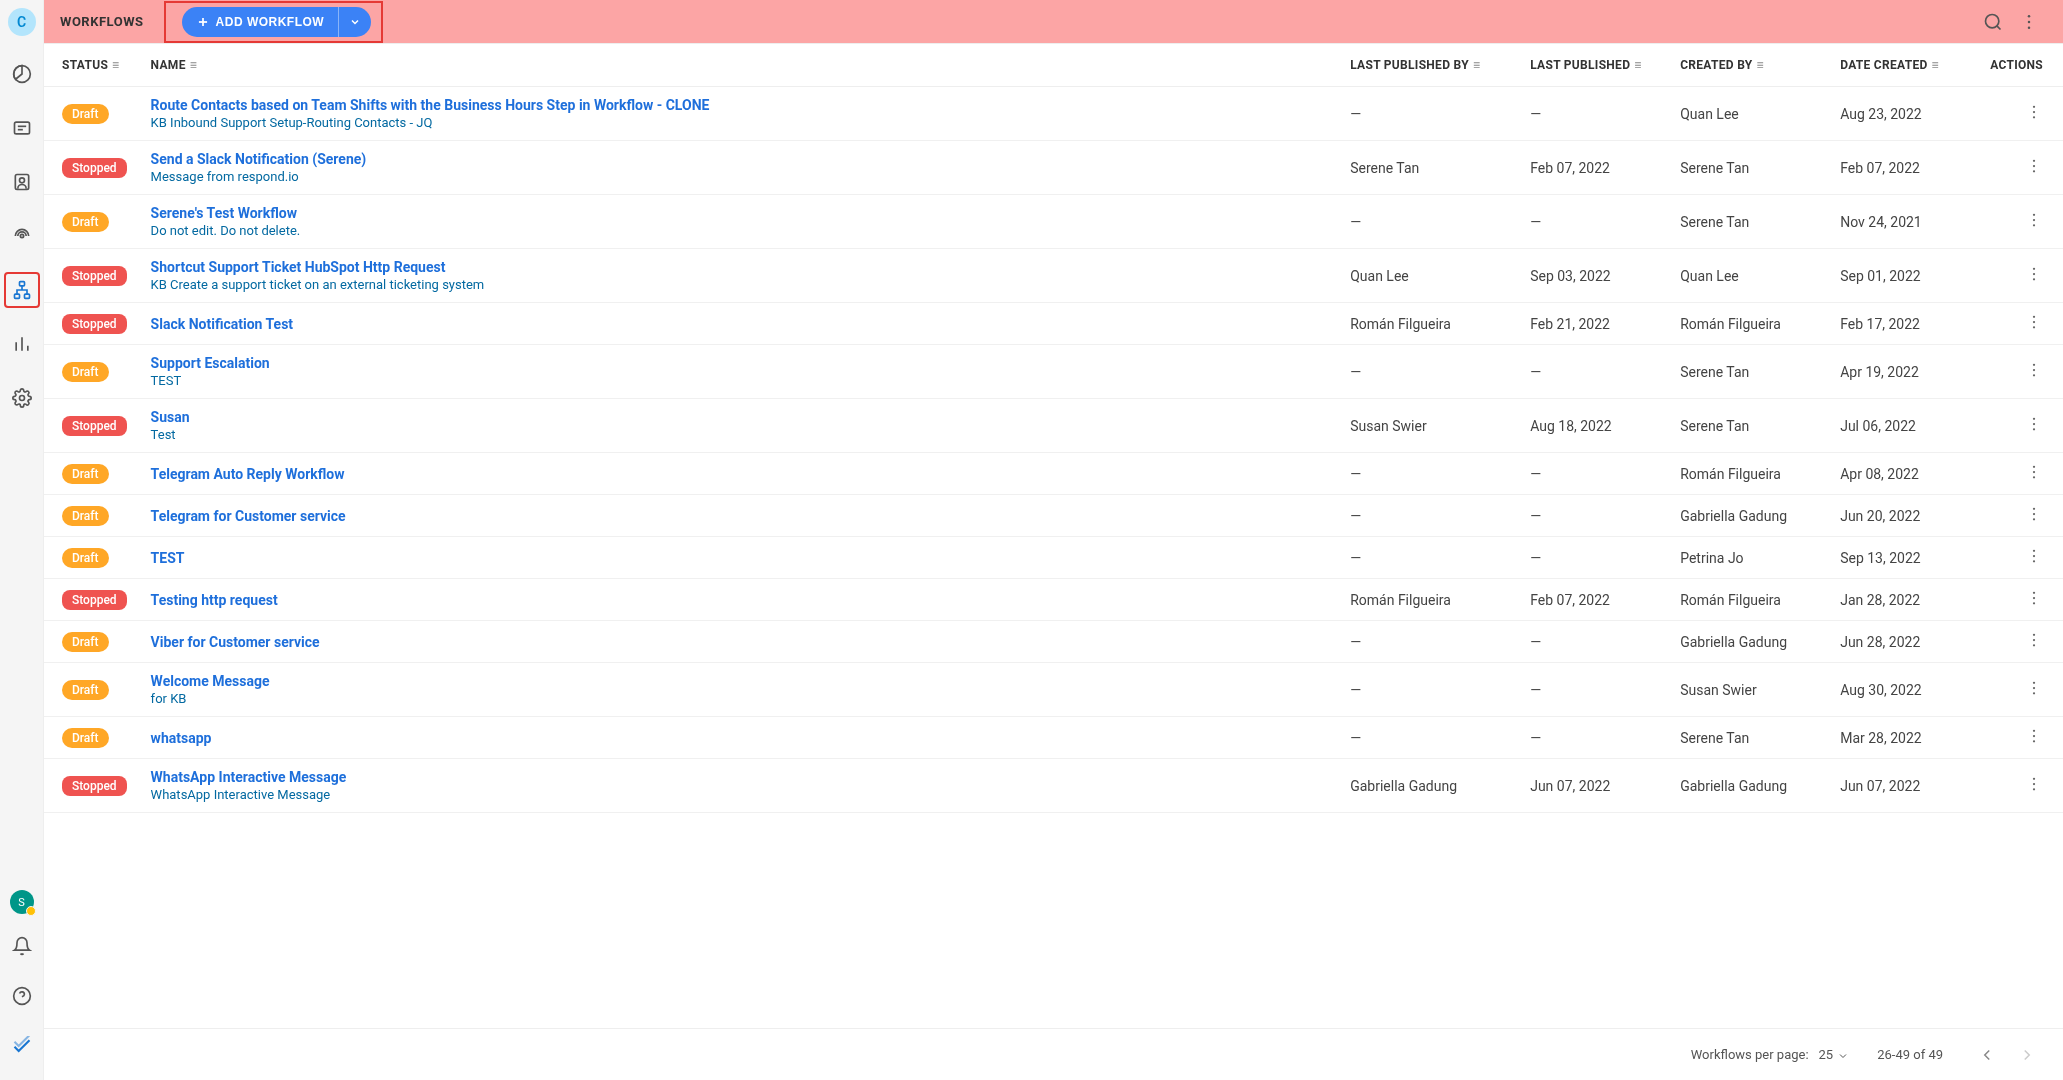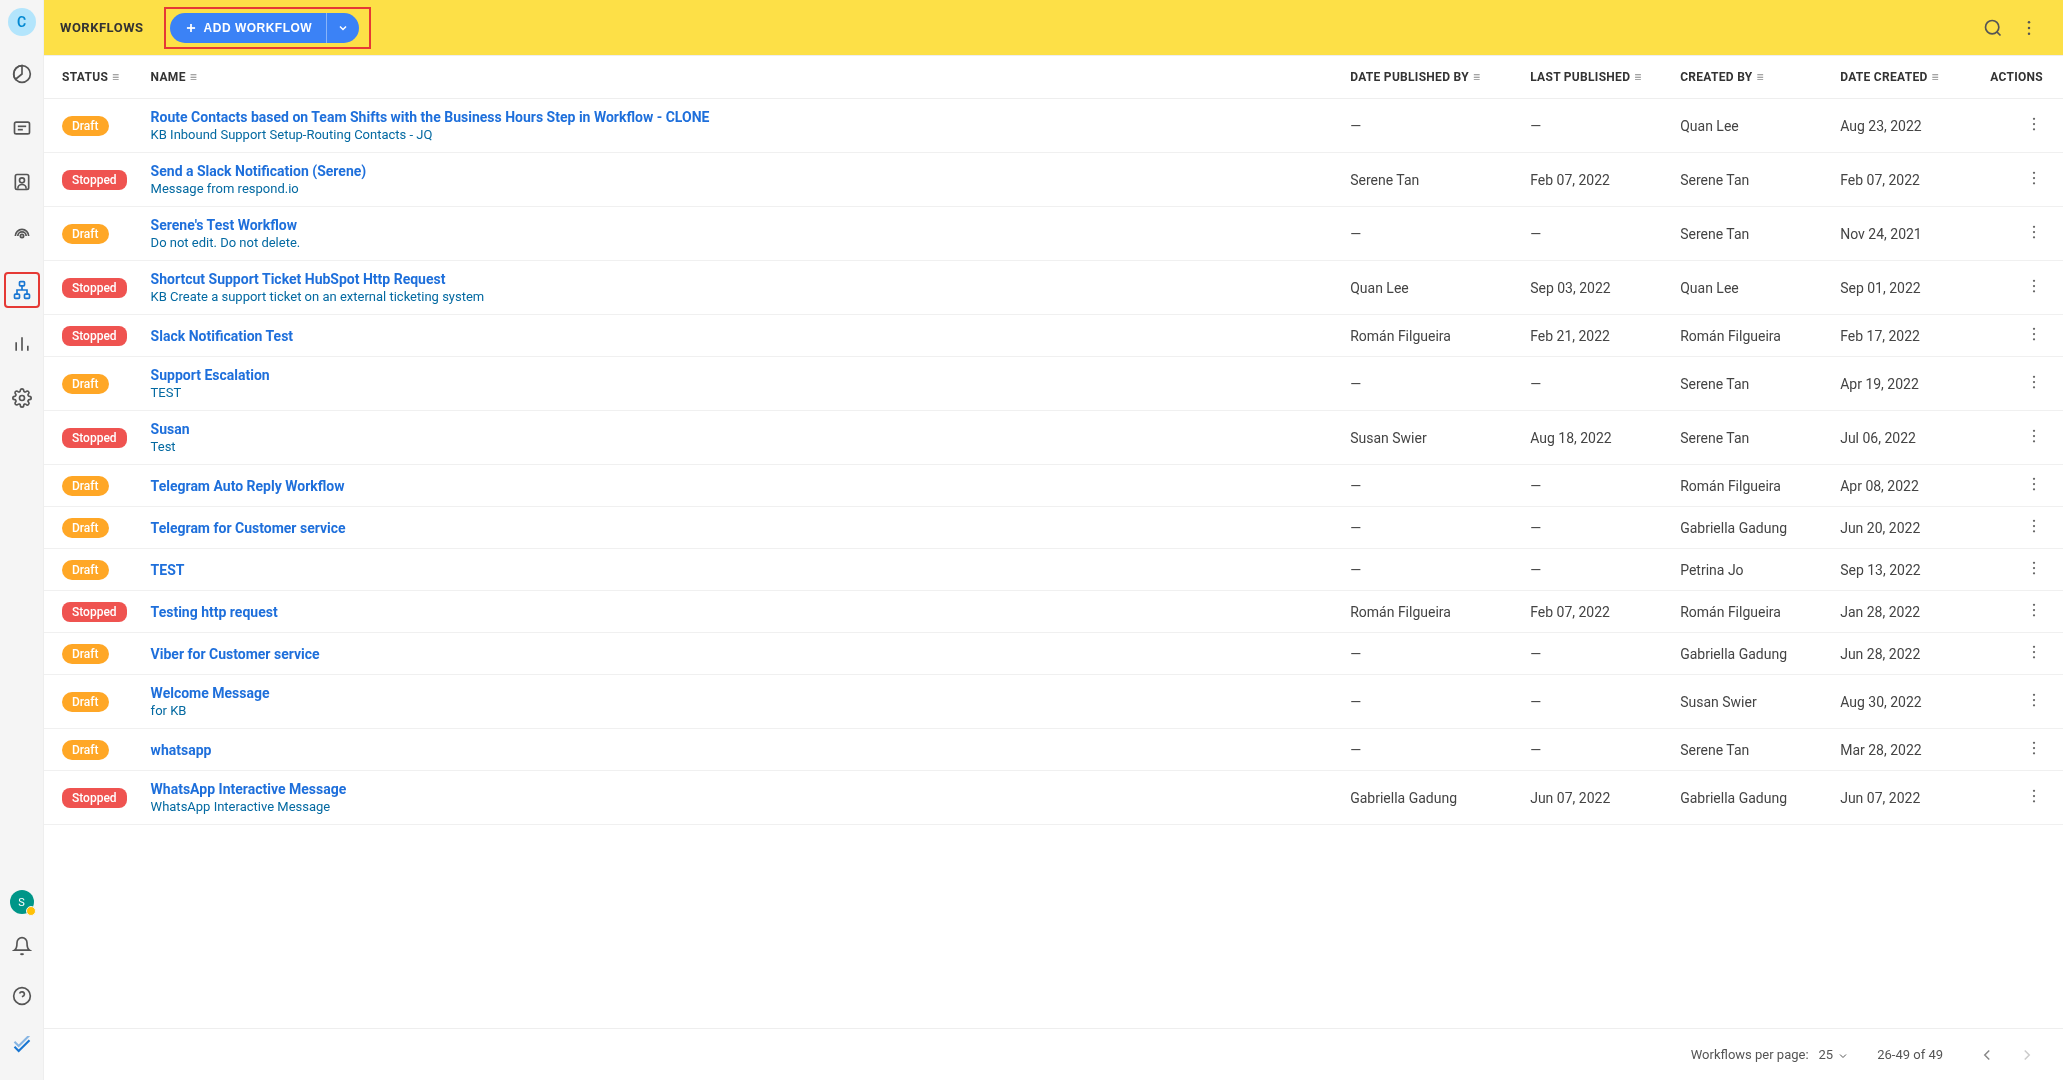--- a/index.html
+++ b/index.html
@@ -13,23 +13,23 @@
 .sidebar .nav-item { width: 36px; height: 36px; display: flex; align-items: center; justify-content: center; color: #555; cursor: pointer; border-radius: 4px; }
 .sidebar .nav-item.active { border: 2px solid #e53935; color: #1976d2; }
 .sidebar .bottom-items { margin-top: auto; display: flex; flex-direction: column; gap: 14px; align-items: center; padding-bottom: 16px; }
 .sidebar .presence-avatar { width: 24px; height: 24px; border-radius: 50%; background: #009688; color: #fff; font-size: 11px; display: flex; align-items: center; justify-content: center; position: relative; }
 .sidebar .presence-avatar::after { content: ''; position: absolute; bottom: -2px; right: -2px; width: 8px; height: 8px; border-radius: 50%; background: #ffc107; border: 1px solid #f5f5f5; }
 
 
 .main { flex: 1; display: flex; flex-direction: column; background: #fff; min-width: 0; }
 
 
-.toolbar { height: 56px; display: flex; align-items: center; padding: 0 16px; border-bottom: 1px solid #eee; background: #fde047; }
+.toolbar { height: 44px; display: flex; align-items: center; padding: 0 16px; border-bottom: 1px solid #eee; background: #fca5a5; }
 .toolbar .title { font-weight: 700; font-size: 13px; letter-spacing: 0.5px; color: #333; margin-right: 20px; }
-.highlight-box { border: 2px solid #e53935; padding: 4px 10px 4px 4px; display: inline-flex; }
+.highlight-box { border: 2px solid #e53935; padding: 4px 10px 4px 16px; display: inline-flex; }
 .add-btn-group { display: inline-flex; }
 .add-btn { background: #3b82f6; color: #fff; border: none; display: flex; align-items: center; padding: 8px 14px; border-radius: 18px 0 0 18px; font-weight: 600; font-size: 12px; letter-spacing: 0.5px; cursor: pointer; gap: 6px; }
 .add-btn-caret { background: #3b82f6; color: #fff; border: none; border-left: 1px solid rgba(255,255,255,0.4); padding: 8px 10px; border-radius: 0 18px 18px 0; display: flex; align-items: center; cursor: pointer; }
 .toolbar .spacer { flex: 1; }
 .toolbar .icon-btn { width: 36px; height: 36px; display: flex; align-items: center; justify-content: center; color: #555; cursor: pointer; }
 
 
 .table-wrap { flex: 1; overflow: auto; }
 table { width: 100%; border-collapse: collapse; }
 thead th { text-align: left; font-size: 12px; font-weight: 700; color: #333; padding: 14px 12px; border-bottom: 1px solid #eee; letter-spacing: 0.3px; white-space: nowrap; }
@@ -174,21 +174,21 @@
           </svg>
       </div>
     </div>
 
     <div class="table-wrap">
       <table>
         <thead>
           <tr>
             <th class="col-status"><span>STATUS</span><span class="sort-icon">≡</span></th>
             <th class="col-name"><span>NAME</span><span class="sort-icon">≡</span></th>
-            <th class="col-pub-by"><span>DATE PUBLISHED BY</span><span class="sort-icon">≡</span></th>
+            <th class="col-pub-by"><span>LAST PUBLISHED BY</span><span class="sort-icon">≡</span></th>
             <th class="col-pub"><span>LAST PUBLISHED</span><span class="sort-icon">≡</span></th>
             <th class="col-created-by"><span>CREATED BY</span><span class="sort-icon">≡</span></th>
             <th class="col-created"><span>DATE CREATED</span><span class="sort-icon">≡</span></th>
             <th class="col-actions"><span>ACTIONS</span></th>
           </tr>
         </thead>
         <tbody id="rows-body">
             <tr>
               <td class="col-status"><span class="badge draft">Draft</span></td>
               <td class="col-name">

